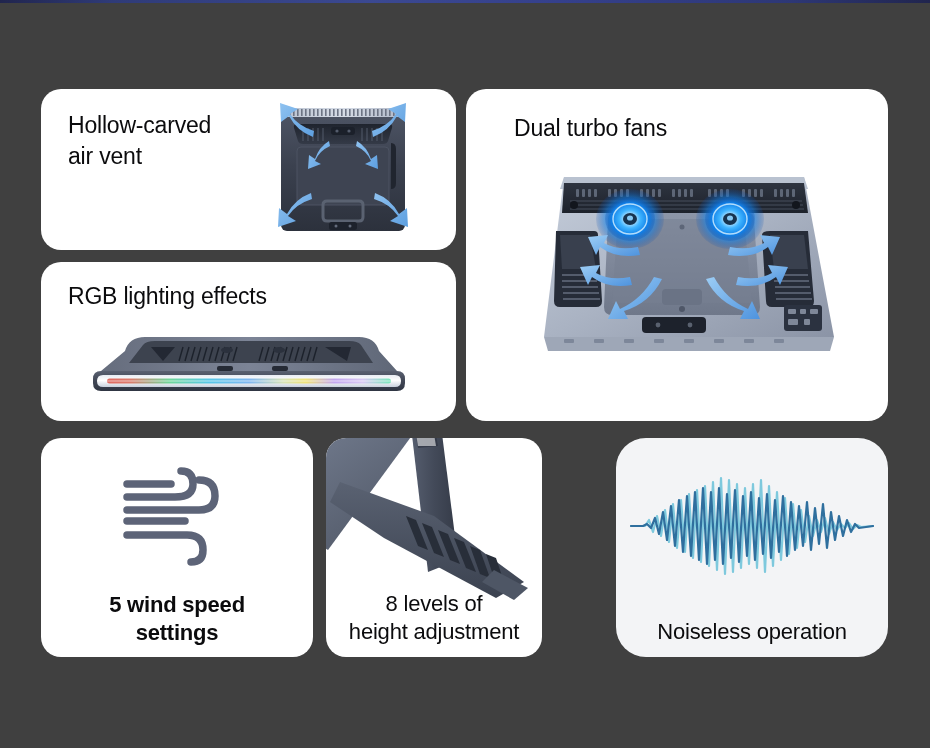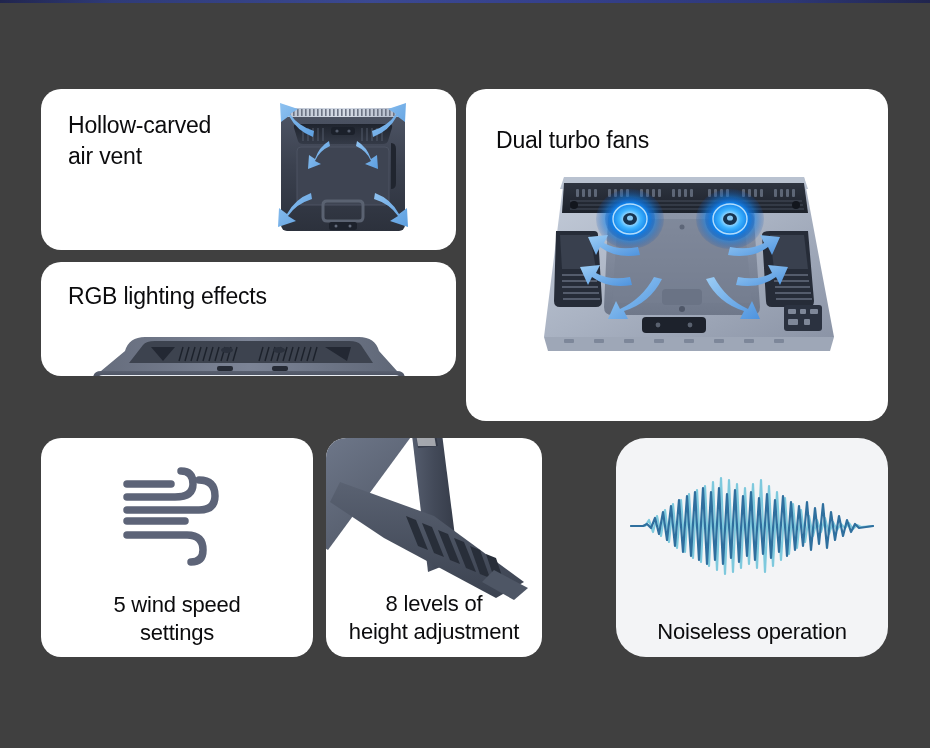--- a/index.html
+++ b/index.html
@@ -25,36 +25,36 @@
     position:absolute;left:0;right:0;text-align:center;color:#0b0b0d;
     font-size:22px;line-height:28px;letter-spacing:-.2px;white-space:pre-line;
   }
 
   
   #card-vent{left:41px;top:89px;width:415px;height:161px;}
   #card-vent .card-title{left:27px;top:21px;}
   .vent-art{position:absolute;left:226px;top:8px;width:152px;height:142px;}
 
   
-  #card-rgb{left:41px;top:262px;width:415px;height:114px;}
+  #card-rgb{left:41px;top:262px;width:415px;height:159px;}
   #card-rgb .card-title{left:27px;top:19px;}
   .rgb-art{position:absolute;left:26px;top:63px;width:365px;height:80px;}
 
   
   #card-fans{left:466px;top:89px;width:422px;height:332px;}
-  #card-fans .card-title{left:30px;top:24px;margin-top:12px;}
+  #card-fans .card-title{left:48px;top:24px;}
   .fans-art{position:absolute;left:46px;top:80px;width:330px;height:210px;}
 
   
   #card-wind{left:41px;top:438px;width:272px;height:219px;}
   #card-height{left:326px;top:438px;width:216px;height:219px;}
   #card-noise{left:616px;top:438px;width:272px;height:219px;}
 
   .wind-art{position:absolute;left:74px;top:20px;width:124px;height:110px;}
-  #card-wind .caption{top:153px;}
+  #card-wind .caption{top:153px;font-weight:bold;}
 
   .height-art{position:absolute;left:-38px;top:-8px;width:330px;height:175px;}
   #card-height .caption{top:152px;}
 
   .noise-art{position:absolute;left:13px;top:28px;width:246px;height:120px;}
   #card-noise .caption{top:180px;}
 
   svg{display:block;overflow:visible;}
 </style>
 </head>

